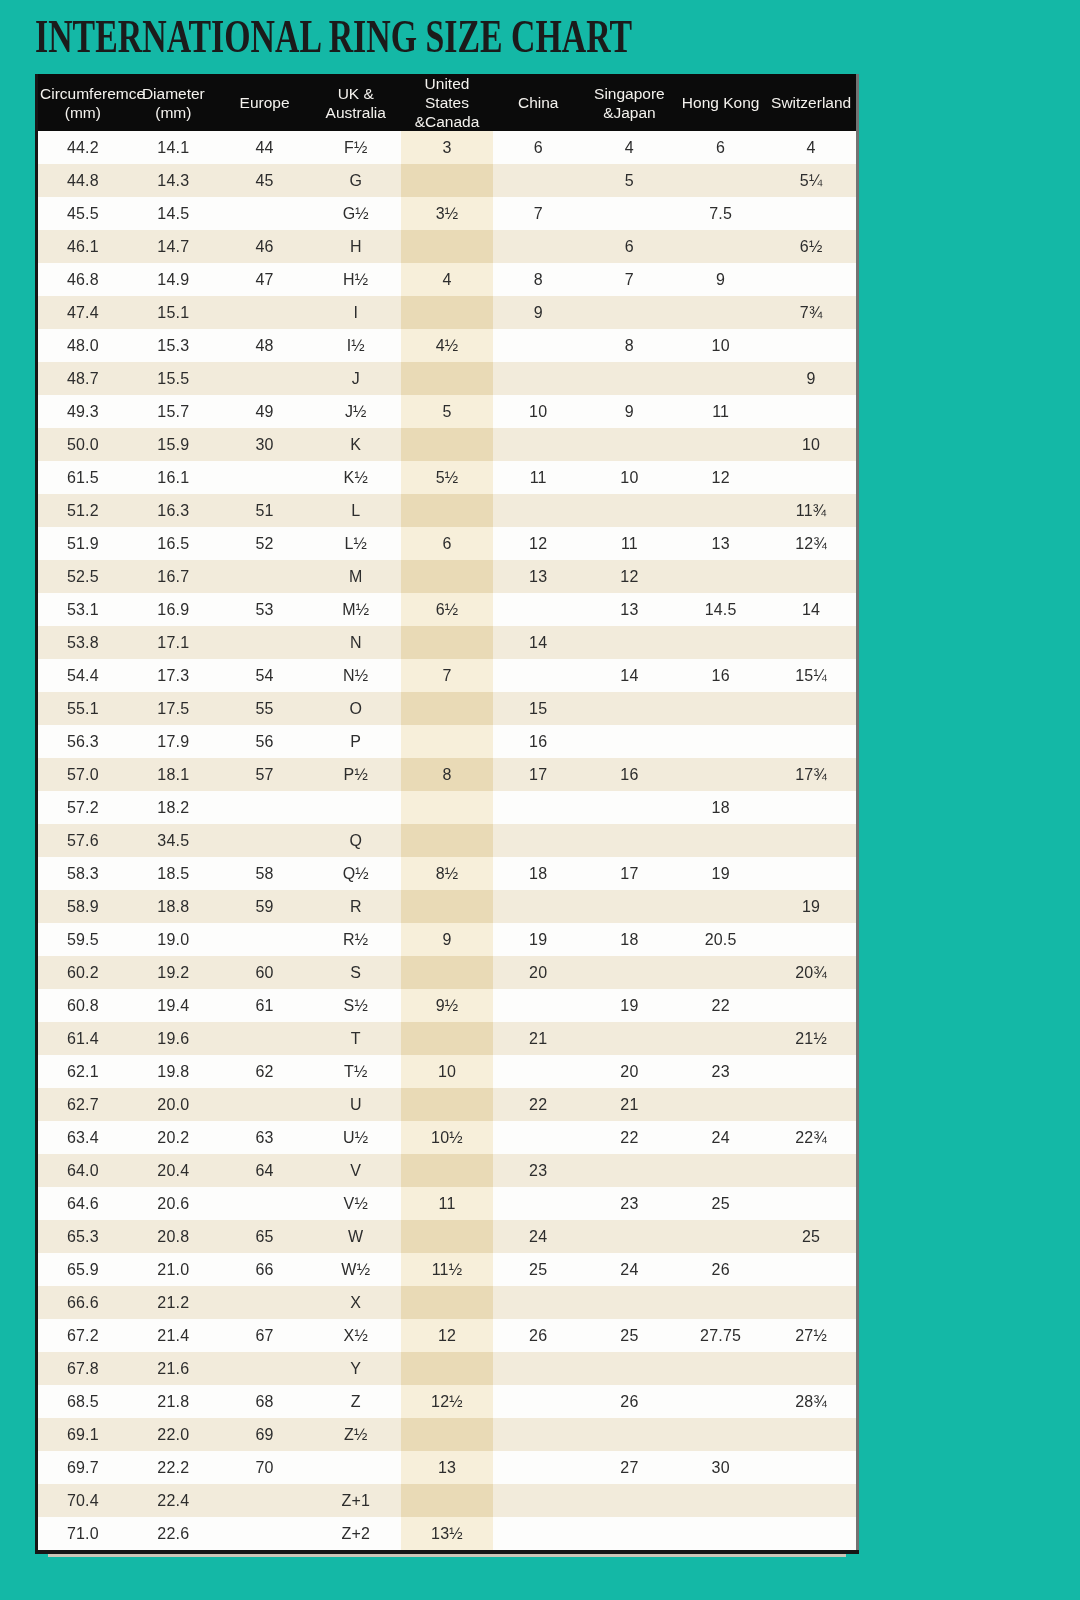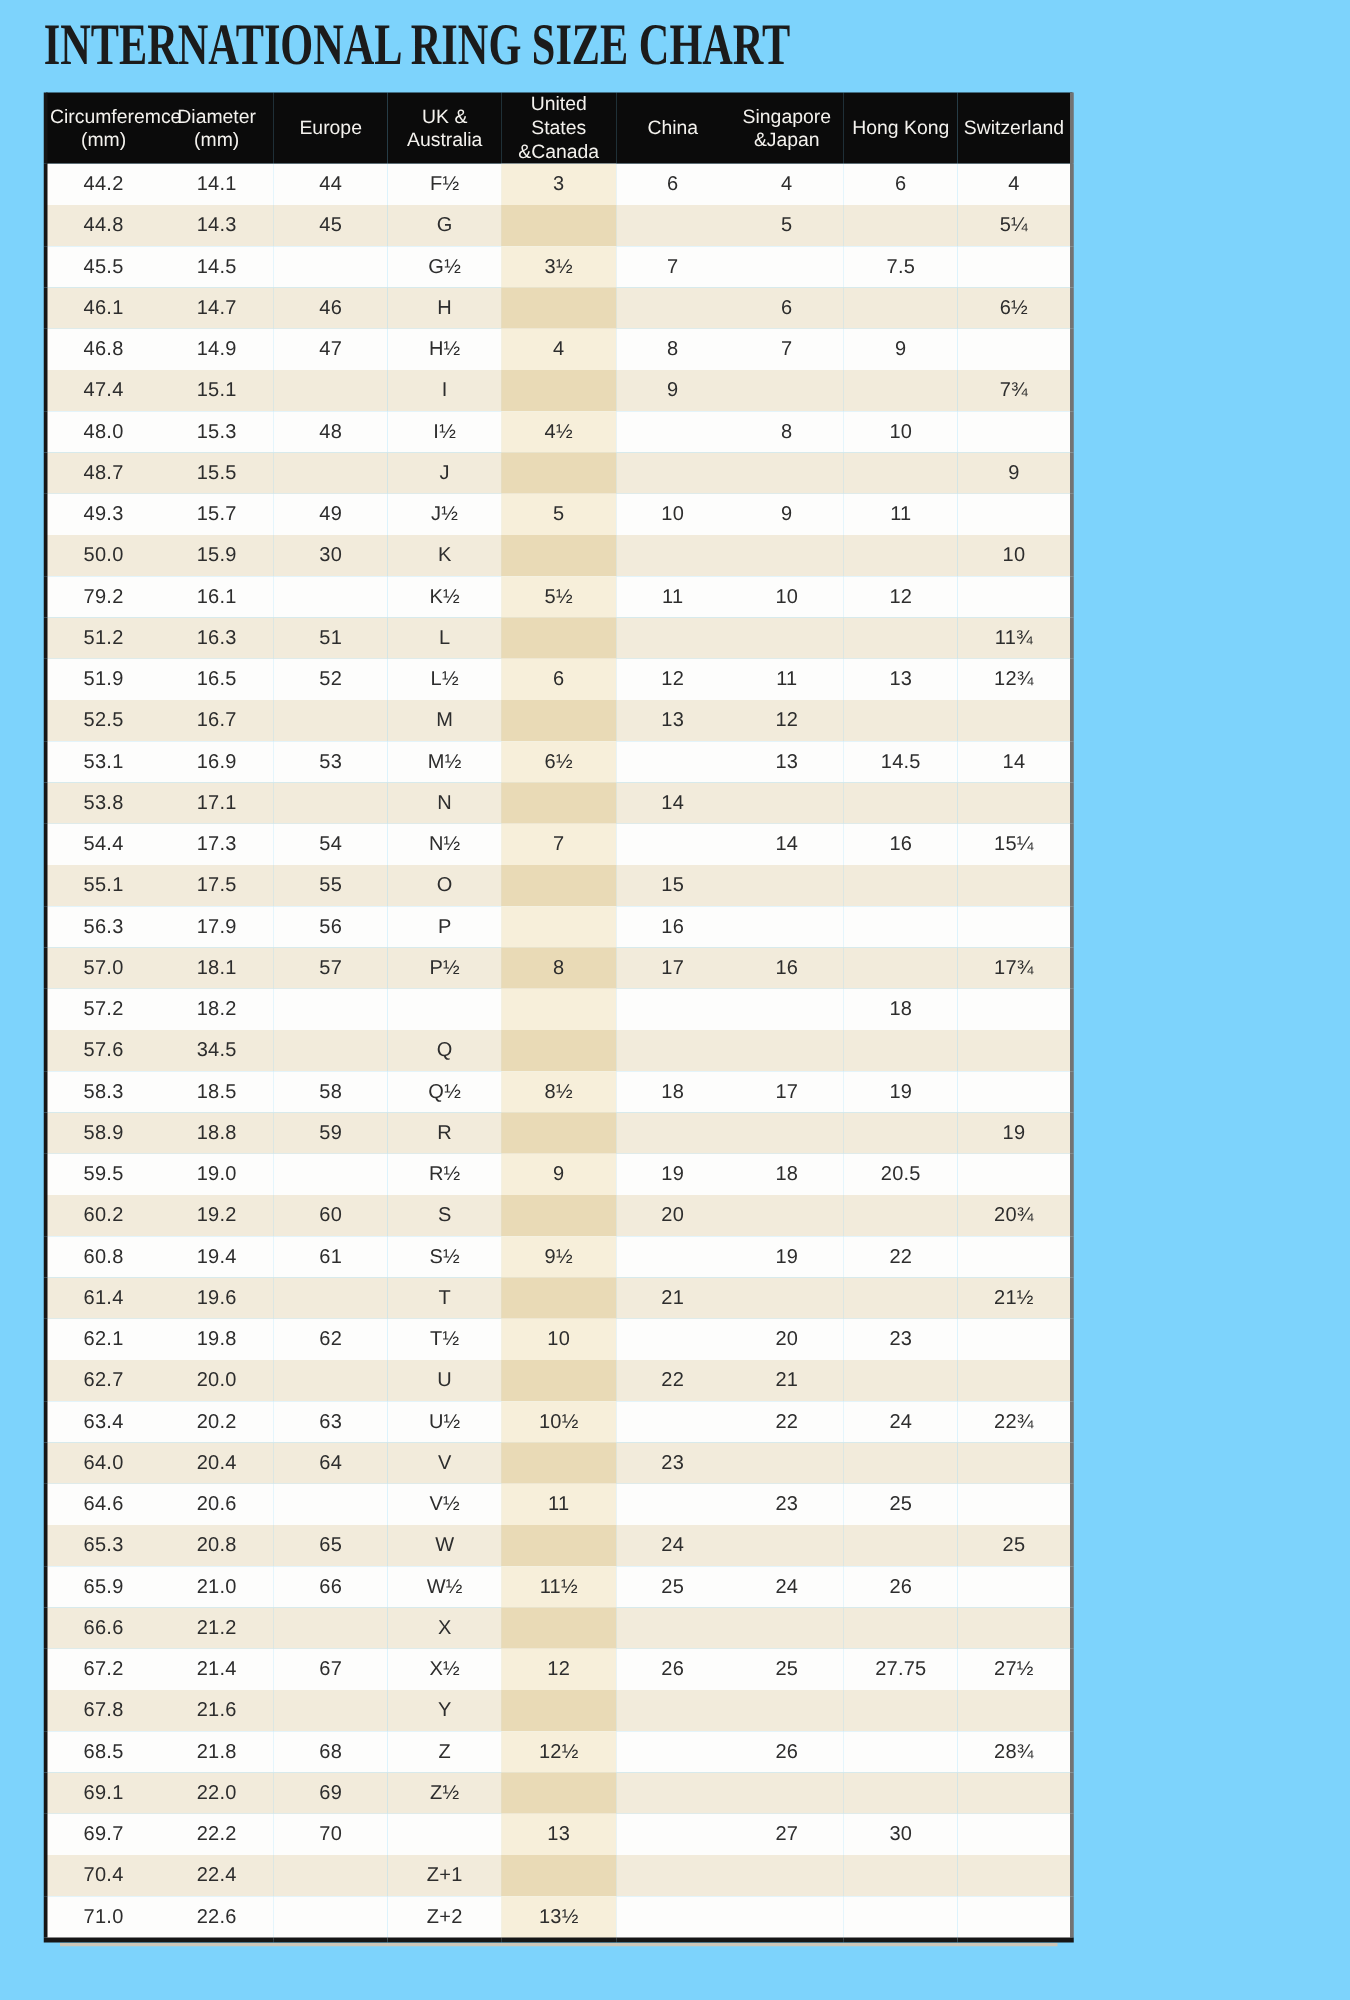--- a/index.html
+++ b/index.html
@@ -4,21 +4,21 @@
 <style>
   html, body {
     margin: 0;
     padding: 0;
     background: #ffffff;
     font-family: "Liberation Sans", sans-serif;
   }
   .page {
     width: 1080px;
     height: 1600px;
-    background: #7dd3fc;
+    background: #14b8a6;
     box-sizing: border-box;
     padding: 6px 35px 16px 35px;
     overflow: hidden;
   }
   .page-title {
     margin: 2px 0 0 0;
     font-family: "Liberation Serif", serif;
     font-weight: 700;
     font-size: 47px;
     line-height: 56px;
@@ -195,21 +195,21 @@
           <td>15.9</td>
           <td>30</td>
           <td>K</td>
           <td></td>
           <td></td>
           <td></td>
           <td></td>
           <td>10</td>
         </tr>
         <tr>
-          <td>79.2</td>
+          <td>61.5</td>
           <td>16.1</td>
           <td></td>
           <td>K½</td>
           <td>5½</td>
           <td>11</td>
           <td>10</td>
           <td>12</td>
           <td></td>
         </tr>
         <tr>

